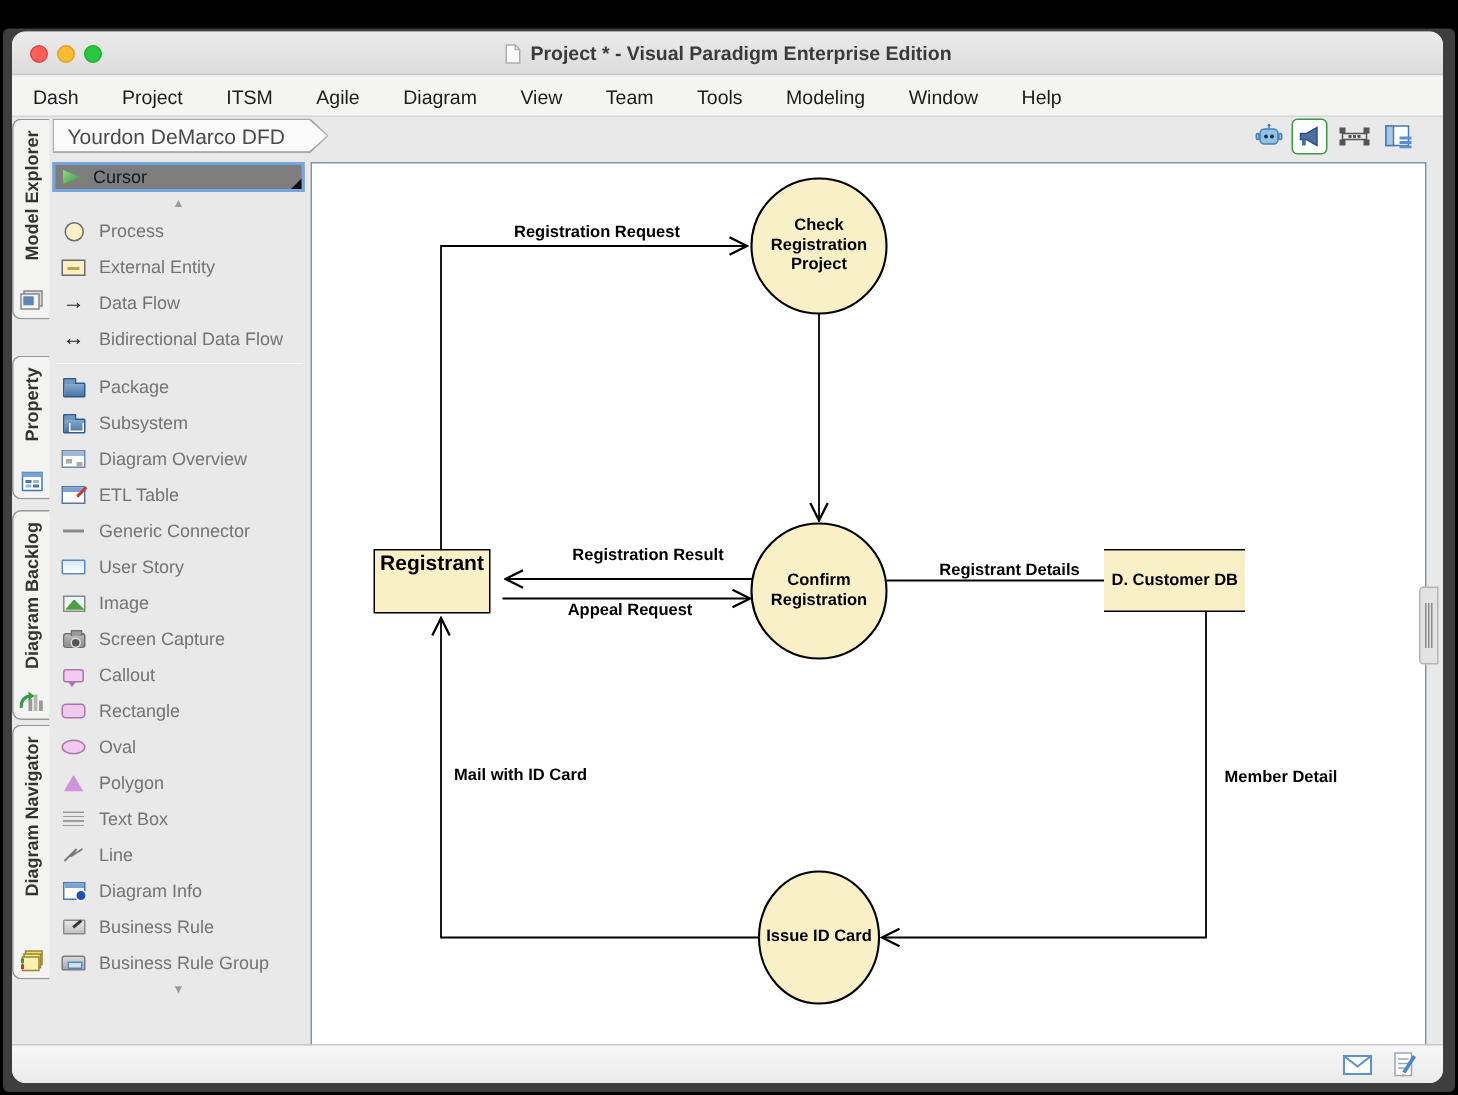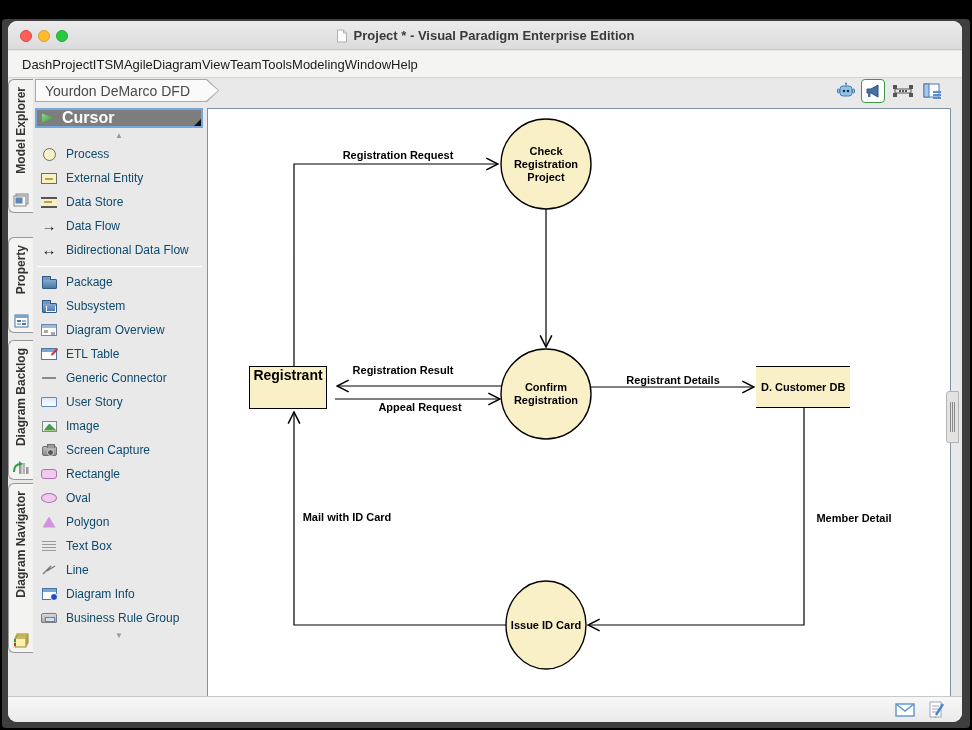--- a/index.html
+++ b/index.html
@@ -11,48 +11,48 @@
   
   .titlebar { position:absolute; left:0; top:0; right:0; height:29px; background:linear-gradient(#ebebeb,#dcdcdc); border-bottom:1px solid #c8c8c8; }
   .traffic { position:absolute; top:9px; width:12px; height:12px; border-radius:50%; }
   .t-close { left:12px; background:#ff5f57; border:1px solid #e0443e; }
   .t-min   { left:30px; background:#febc2e; border:1px solid #dea123; }
   .t-max   { left:48px; background:#28c840; border:1px solid #1dad2b; }
   .title-wrap { position:absolute; left:0; right:0; top:0; height:29px; display:flex; align-items:center; justify-content:center; gap:6px; }
   .title-text { font-size:13px; font-weight:bold; color:#3a3a3a; }
 
   
-  .menubar { position:absolute; left:0; top:30px; right:0; height:27px; background:#f4f4f3; border-bottom:1px solid #d6d6d6; display:flex; align-items:center; padding-left:14px; }
+  .menubar { position:absolute; left:0; top:30px; right:0; height:27px; background:#f4f4f3; border-bottom:1px solid #d6d6d6; display:flex; align-items:center; padding-left:14px; gap:29px; }
   .menu-item { font-size:13px; color:#1b1b1b; cursor:default; }
 
   
   .toolbar { position:absolute; left:25px; top:58px; right:0; height:28px; }
   .crumb { position:absolute; left:2px; top:0; width:184px; height:23px; }
   .crumb-outer { position:absolute; inset:0; background:#a9a9a9; clip-path:polygon(0 0, calc(100% - 12px) 0, 100% 50%, calc(100% - 12px) 100%, 0 100%); }
   .crumb-inner { position:absolute; inset:1px; background:#fafafa; clip-path:polygon(0 0, calc(100% - 12px) 0, 100% 50%, calc(100% - 12px) 100%, 0 100%); }
   .crumb-label { position:absolute; left:10px; top:0; height:23px; display:flex; align-items:center; font-size:14px; color:#4a4a4a; }
   .tool-btn { position:absolute; top:0; width:24px; height:24px; display:flex; align-items:center; justify-content:center; }
   .tool-btn.selected { background:#fff; border:1.5px solid #3d9940; border-radius:4px; }
 
   
   .vtab { position:absolute; left:0; width:25px; background:#f3f3f2; border:1px solid #979797; border-right:none; border-radius:6px 0 0 6px; display:flex; flex-direction:column; align-items:center; justify-content:space-between; padding:7px 0 4px 0; }
   .vtab-label { writing-mode:vertical-rl; transform:rotate(180deg); font-size:12px; font-weight:bold; color:#333; white-space:nowrap; }
 
   
   .palette { position:absolute; left:27px; top:85px; width:169px; bottom:12px; }
   .cursor-row { position:absolute; left:0; top:2px; width:168px; height:20px; background:#7d7d7d; border:2px solid #74a7dc; display:flex; align-items:center; gap:8px; padding-left:5px; position:absolute; }
   .cursor-row::after { content:""; position:absolute; right:0; bottom:0; width:0; height:0; border-left:7px solid transparent; border-bottom:7px solid #111; }
-  .cursor-label { color:#ffffff; font-size:16px;font-weight:bold; }
+  .cursor-label { color:#0f172a; font-size:12px; }
   .i-cursor { width:12px; height:11px; background:linear-gradient(135deg,#8fdc8f,#2f8f2f); clip-path:polygon(0 8%, 100% 50%, 0 92%); filter:drop-shadow(0 0 1px #063); }
   .scroll-ind { width:168px; text-align:center; font-size:8px; color:#999; height:12px; line-height:12px; }
   .pal-list { position:absolute; left:0; top:24px; width:169px; }
   .pal-row { height:24px; display:flex; align-items:center; gap:8px; padding-left:5px; }
   .pal-sep { height:8px; display:flex; align-items:center; padding:0 2px; }
   .pal-sep div { height:1px; background:#b0b0b0; border-bottom:1px solid #fff; width:100%; }
-  .pal-label { font-size:12px; color:#0c4a6e; white-space:nowrap; }
+  .pal-label { font-size:12px; color:#737373; white-space:nowrap; }
   .pic { width:18px; height:16px; display:flex; align-items:center; justify-content:center; flex:none; position:relative; }
 
   .i-process { width:13px; height:13px; border-radius:50%; background:#f9f0c6; border:1px solid #6b6b6b; }
   .i-extent { width:16px; height:11px; background:#f9f0c6; border:1px solid #6b6b6b; position:relative; }
   .i-extent::after { content:""; position:absolute; left:3px; top:4px; width:8px; height:2px; background:#b9a34a; }
   .i-datastore { width:16px; height:11px; background:#f9f0c6; border-top:2px solid #555; border-bottom:2px solid #555; position:relative; }
   .i-datastore::after { content:""; position:absolute; left:3px; top:2px; width:8px; height:2px; background:#b9a34a; }
   .glyph { font-size:15px; color:#222; line-height:14px; }
   .i-folder { width:15px; height:10px; background:linear-gradient(#85a9cf,#4a76a8); border:1px solid #2d5a8a; border-radius:1px; position:relative; margin-top:3px; }
   .i-folder::before { content:""; position:absolute; left:-1px; top:-4px; width:7px; height:3px; background:#6f97c2; border:1px solid #2d5a8a; border-bottom:none; border-radius:1px 1px 0 0; }
@@ -83,21 +83,21 @@
   .i-bizrule { width:15px; height:10px; background:linear-gradient(#e8e8e8,#c2c2c2); border:1px solid #8a8a8a; border-radius:1px; position:relative; }
   .i-bizrule::after { content:""; position:absolute; right:1px; top:1px; width:7px; height:2px; background:#334; transform:rotate(-40deg); }
   .i-bizgroup { width:16px; height:10px; background:linear-gradient(#d9d9d9,#aaaaaa); border:1px solid #7d7d7d; border-radius:2px 2px 1px 1px; position:relative; }
   .i-bizgroup::after { content:""; position:absolute; left:3px; top:3px; width:8px; height:3px; background:#cfe0f2; border:1px solid #5d85b5; }
 
   
   .canvas { position:absolute; left:199px; top:87px; width:744px; height:605px; background:#fff; border:1px solid #7d93a8; }
   .dfd-label { position:absolute; transform:translate(-50%,-50%); font-size:11px; font-weight:bold; color:#000; white-space:nowrap; }
   .node-label { position:absolute; transform:translate(-50%,-50%); width:86px; text-align:center; font-size:11px; font-weight:bold; color:#000; line-height:13px; }
   .ext-entity { position:absolute; left:41px; top:257px; width:78px; height:43px; background:#faf0c8; border:1.4px solid #000; display:flex; align-items:flex-start; justify-content:center; font-size:14px; font-weight:bold; }
-  .data-store { position:absolute; left:548px; top:257px; width:94px; height:42px; background:#faf0c8; border-top:1.6px solid #000; border-bottom:1.6px solid #000; display:flex; align-items:center; padding-left:5px; font-size:11px; font-weight:bold; }
+  .data-store { position:absolute; left:528px; top:257px; width:94px; height:42px; background:#faf0c8; border-top:1.6px solid #000; border-bottom:1.6px solid #000; display:flex; align-items:center; padding-left:5px; font-size:11px; font-weight:bold; }
 
   
   .grip { position:absolute; left:938px; top:370px; width:13px; height:52px; background:#e3e3e3; border:1px solid #b5b5b5; border-radius:3px 0 0 3px; display:flex; align-items:center; justify-content:center; gap:1px; }
   .grip i { display:block; width:1px; height:30px; background:#8a8a8a; }
   .statusbar { position:absolute; left:0; right:0; bottom:0; height:26px; background:linear-gradient(#f7f7f7,#ebebeb); border-top:1px solid #c9c9c9; }
   .status-btn { position:absolute; top:4px; width:22px; height:18px; display:flex; align-items:center; justify-content:center; }
 </style>
 </head>
 <body>
 
@@ -231,26 +231,20 @@
             <span class="pal-label">Process</span>
           </div>
         <div class="pal-row">
             <span class="pic">
               <span class="i-extent"></span>
             </span>
             <span class="pal-label">External Entity</span>
           </div>
         <div class="pal-row">
             <span class="pic">
-              <span class="i-datastore"></span>
-            </span>
-            <span class="pal-label">Data Store</span>
-          </div>
-        <div class="pal-row">
-            <span class="pic">
               <span class="glyph">→</span>
             </span>
             <span class="pal-label">Data Flow</span>
           </div>
         <div class="pal-row">
             <span class="pic">
               <span class="glyph">↔</span>
             </span>
             <span class="pal-label">Bidirectional Data Flow</span>
           </div>
@@ -297,20 +291,26 @@
             <span class="pic">
               <span class="i-image"></span>
             </span>
             <span class="pal-label">Image</span>
           </div>
         <div class="pal-row">
             <span class="pic">
               <span class="i-screencap"></span>
             </span>
             <span class="pal-label">Screen Capture</span>
+          </div>
+        <div class="pal-row">
+            <span class="pic">
+              <span class="i-callout"></span>
+            </span>
+            <span class="pal-label">Callout</span>
           </div>
         <div class="pal-row">
             <span class="pic">
               <span class="i-rect"></span>
             </span>
             <span class="pal-label">Rectangle</span>
           </div>
         <div class="pal-row">
             <span class="pic">
               <span class="i-oval"></span>
@@ -335,20 +335,26 @@
                 <polyline points="1,9 9,1 5,6 13,1" fill="none" stroke="#777" stroke-width="1.2"></polyline>
               </svg>
             </span>
             <span class="pal-label">Line</span>
           </div>
         <div class="pal-row">
             <span class="pic">
               <span class="i-diaginfo"></span>
             </span>
             <span class="pal-label">Diagram Info</span>
+          </div>
+        <div class="pal-row">
+            <span class="pic">
+              <span class="i-bizrule"></span>
+            </span>
+            <span class="pal-label">Business Rule</span>
           </div>
         <div class="pal-row">
             <span class="pic">
               <span class="i-bizgroup"></span>
             </span>
             <span class="pal-label">Business Rule Group</span>
           </div>
         <div class="scroll-ind">▼</div>
       </div>
     </div>
@@ -378,21 +384,21 @@
       <div class="node-label" style="left:338px; top:285px;">Confirm Registration</div>
       <div class="node-label" style="left:338px; top:516px;">Issue ID Card</div>
       <div class="ext-entity">
           <span>Registrant</span>
         </div>
       <div class="data-store">
           <span>D. Customer DB</span>
         </div>
 
       <div class="dfd-label" style="left:190px; top:46px;">Registration Request</div>
-      <div class="dfd-label" style="left:195px; top:261px;">Registration Result</div>
+      <div class="dfd-label" style="left:224px; top:261px;">Registration Result</div>
       <div class="dfd-label" style="left:212px; top:298px;">Appeal Request</div>
       <div class="dfd-label" style="left:465px; top:271px;">Registrant Details</div>
       <div class="dfd-label" style="left:646px; top:409px;">Member Detail</div>
       <div class="dfd-label" style="left:139px; top:408px;">Mail with ID Card</div>
     </div>
 
     <div class="grip">
         <i></i>
         <i></i>
         <i></i>

